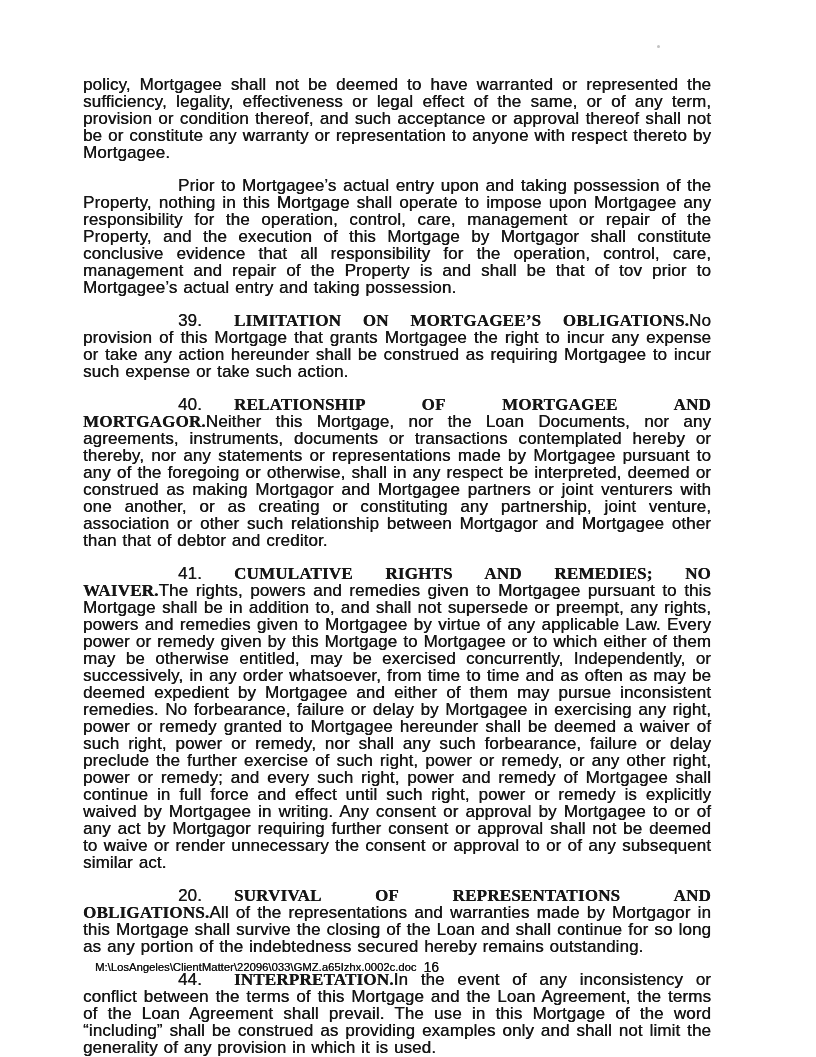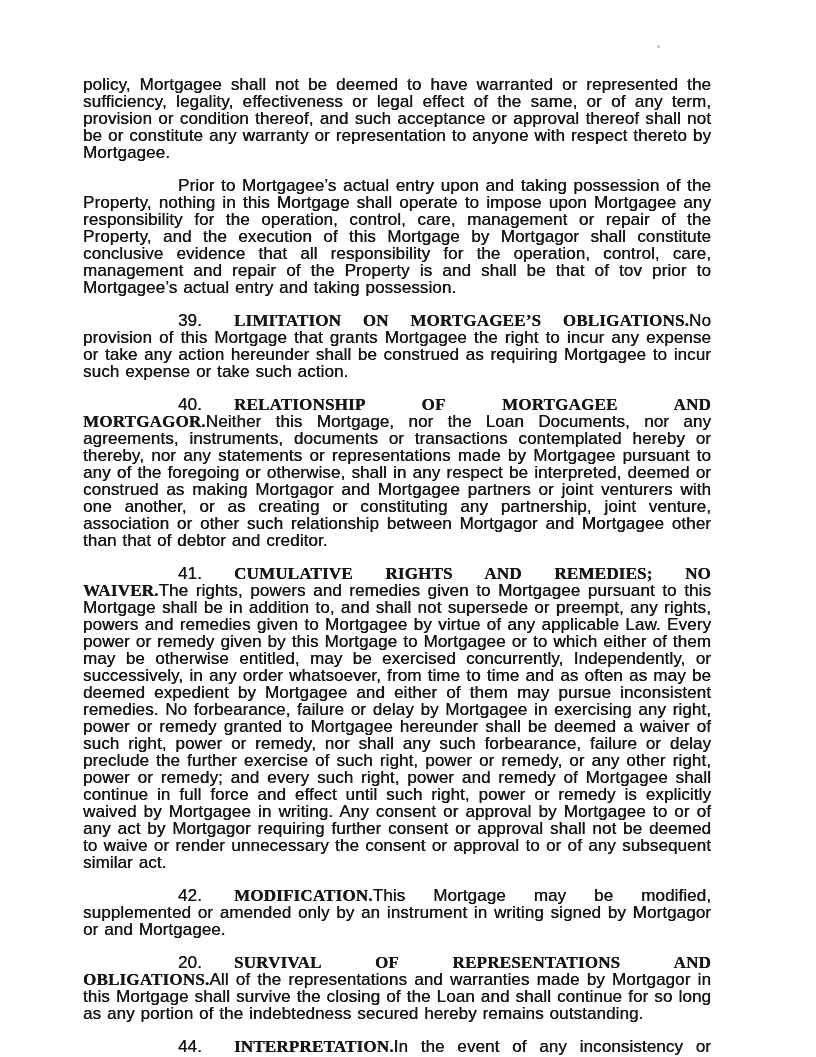--- a/index.html
+++ b/index.html
@@ -62,25 +62,25 @@
 
     <p class="para indent"><span>Prior to Mortgagee’s actual entry upon and taking possession of the Property, nothing in this Mortgage shall operate to impose upon Mortgagee any responsibility for the operation, control, care, management or repair of the Property, and the execution of this Mortgage by Mortgagor shall constitute conclusive evidence that all responsibility for the operation, control, care, management and repair of the Property is and shall be that of tov prior to Mortgagee’s actual entry and taking possession.</span></p>
 
 
     <p class="para indent"><span class="num">39.</span><span class="head">LIMITATION ON MORTGAGEE’S OBLIGATIONS.</span><span class="bt">No provision of this Mortgage that grants Mortgagee the right to incur any expense or take any action hereunder shall be construed as requiring Mortgagee to incur such expense or take such action.</span></p>
 
     <p class="para indent"><span class="num">40.</span><span class="head">RELATIONSHIP OF MORTGAGEE AND MORTGAGOR.</span><span class="bt">Neither this Mortgage, nor the Loan Documents, nor any agreements, instruments, documents or transactions contemplated hereby or thereby, nor any statements or representations made by Mortgagee pursuant to any of the foregoing or otherwise, shall in any respect be interpreted, deemed or construed as making Mortgagor and Mortgagee partners or joint venturers with one another, or as creating or constituting any partnership, joint venture, association or other such relationship between Mortgagor and Mortgagee other than that of debtor and creditor.</span></p>
 
     <p class="para indent"><span class="num">41.</span><span class="head">CUMULATIVE RIGHTS AND REMEDIES; NO WAIVER.</span><span class="bt">The rights, powers and remedies given to Mortgagee pursuant to this Mortgage shall be in addition to, and shall not supersede or preempt, any rights, powers and remedies given to Mortgagee by virtue of any applicable Law.  Every power or remedy given by this Mortgage to Mortgagee or to which either of them may be otherwise entitled, may be exercised concurrently, Independently, or successively, in any order whatsoever, from time to time and as often as may be deemed expedient by Mortgagee and either of them may pursue inconsistent remedies.  No forbearance, failure or delay by Mortgagee in exercising any right, power or remedy granted to Mortgagee hereunder shall be deemed a waiver of such right, power or remedy, nor shall any such forbearance, failure or delay preclude the further exercise of such right, power or remedy, or any other right, power or remedy; and every such right, power and remedy of Mortgagee shall continue in full force and effect until such right, power or remedy is explicitly waived by Mortgagee in writing.  Any consent or approval by Mortgagee to or of any act by Mortgagor requiring further consent or approval shall not be deemed to waive or render unnecessary the consent or approval to or of any subsequent similar act.</span></p>
 
-    <p class="para indent"><span class="num">42.</span><span class="head">MODIFICATION.</span><span class="bt">This Mortgage may be modified, supplemented or amended only by an instrument in writing signed by Mortgagor or and Mortgagee.</span></p>
 
     <p class="para indent"><span class="num">20.</span><span class="head">SURVIVAL OF REPRESENTATIONS AND OBLIGATIONS.</span><span class="bt">All of the representations and warranties made by Mortgagor in this Mortgage shall survive the closing of the Loan and shall continue for so long as any portion of the indebtedness secured hereby remains outstanding.</span></p>
 
     <p class="para indent"><span class="num">44.</span><span class="head">INTERPRETATION.</span><span class="bt">In the event of any inconsistency or conflict between the terms of this Mortgage and the Loan Agreement, the terms of the Loan Agreement shall prevail. The use in this Mortgage of the word “including” shall be construed as providing examples only and shall not limit the generality of any provision in which it is used.</span></p>
 
   </div>
 
+  <div class="footer"><span>M:\LosAngeles\ClientMatter\22096\033\GMZ.a65Izhx.0002c.doc</span><span class="page-num">16</span></div>
 
   <div class="speck speck-a"></div>
   <div class="speck speck-b"></div>
 
 </div>
 
 </body></html>

